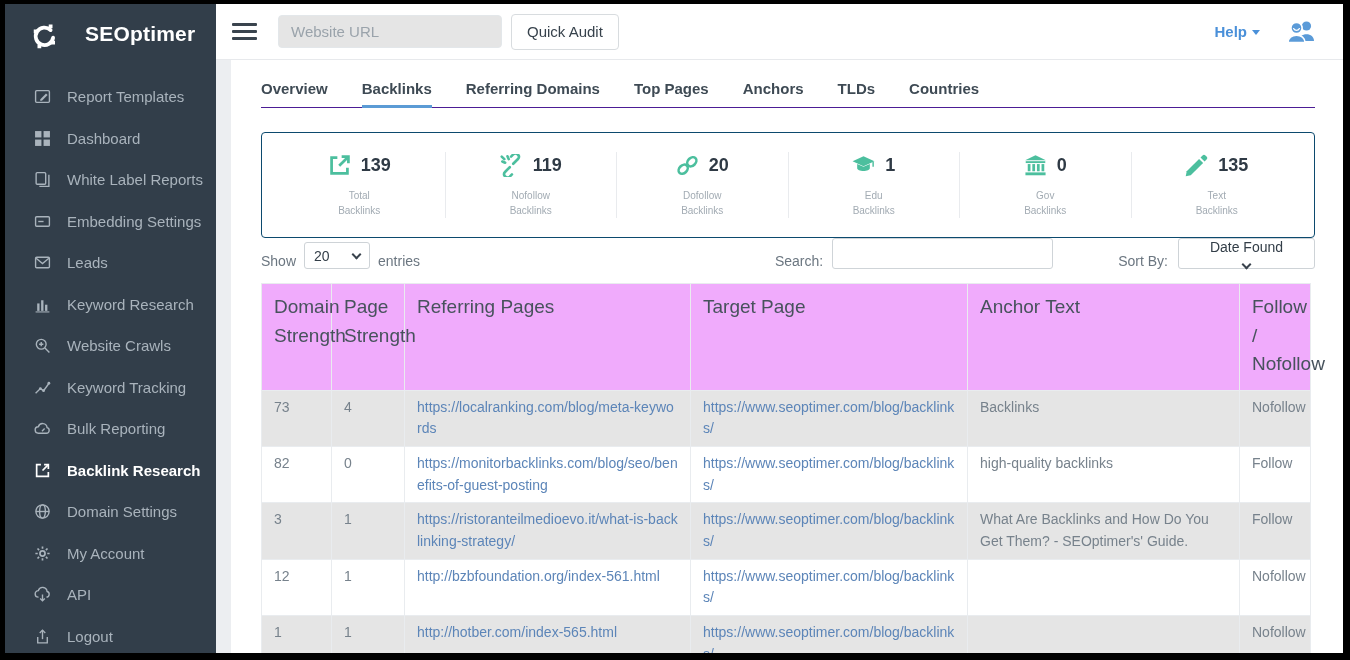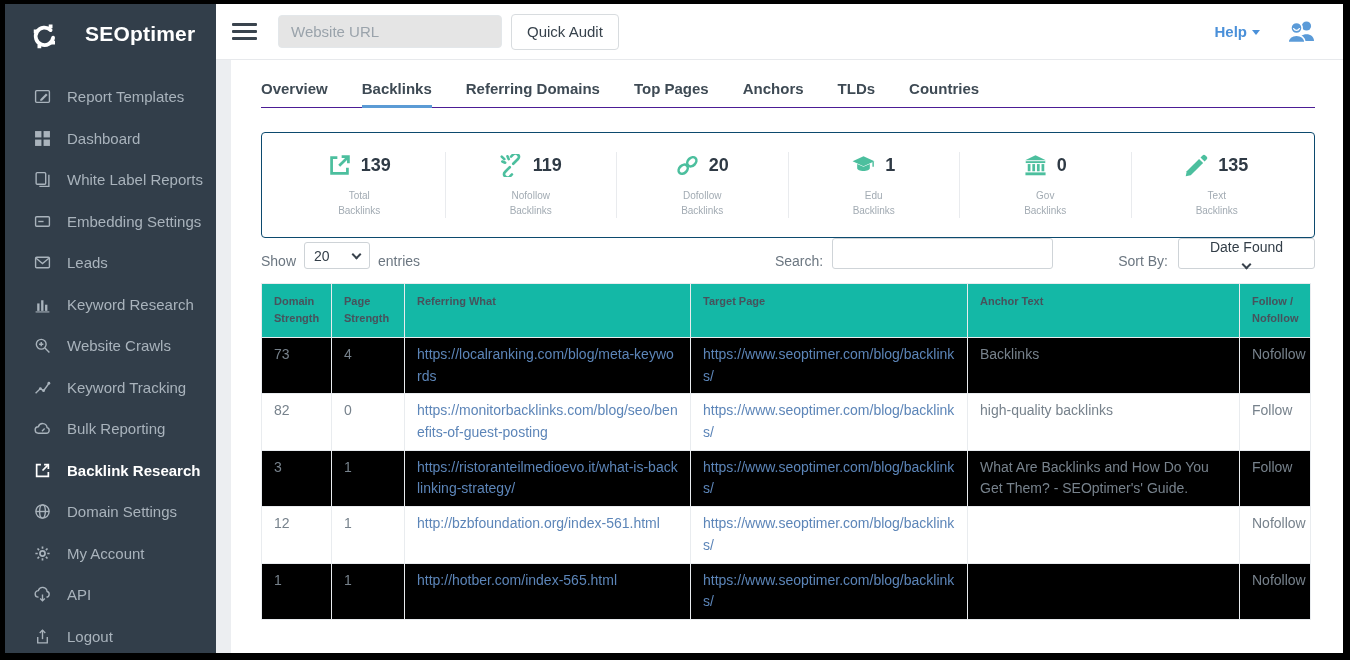--- a/index.html
+++ b/index.html
@@ -63,23 +63,23 @@
   .show-select { width:66px; height:27px; margin:0 8px; }
   .entries-label { }
   .search-label { margin-left:auto; }
   .search-input { width:221px; height:31px; border:1px solid #cfd4d8; border-radius:3px; margin-left:9px; padding:0 8px; font-size:14px; font-family:"Liberation Sans",sans-serif; }
   .sort-label { margin-left:65px; }
   .sort-select { width:137px; height:31px; margin-left:10px;flex-direction:column; }
 
   
   table.bl { margin-top:14px; border-collapse:collapse; table-layout:fixed; width:1049px; }
   .bl th, .bl td { border:1px solid #e9ecef; vertical-align:top; text-align:left; }
-  .bl th { color:#47525c; background:#14b8a6; font-weight:bold; font-size:11px; line-height:1.5; padding:9px 12px 11px; }
+  .bl th { color:#47525c; background:#f0abfc; font-weight:normal; font-size:19px; line-height:1.5; padding:9px 12px 11px; }
   .bl td { color:#77828c; font-size:14px; line-height:1.55; padding:6px 12px; }
-  .bl tbody tr.shade { background:#000000; }
+  .bl tbody tr.shade { background:#e5e5e5; }
   .bl a { color:#5c85b8; text-decoration:none; cursor:pointer; }
   .bl .urlcell a { word-break:break-all; }
 </style>
 </head>
 <body>
 
 <div class="window">
 
   <aside class="sidebar">
     <div class="logo">
@@ -385,21 +385,21 @@
               <col style="width:73px">
               <col style="width:286px">
               <col style="width:277px">
               <col style="width:272px">
               <col style="width:71px">
             </colgroup>
           <thead>
             <tr>
               <th>Domain Strength</th>
               <th>Page Strength</th>
-              <th>Referring What</th>
+              <th>Referring Pages</th>
               <th>Target Page</th>
               <th>Anchor Text</th>
               <th>Follow / Nofollow</th>
             </tr>
           </thead>
           <tbody>
             <tr class="shade">
               <td>73</td>
               <td>4</td>
               <td class="urlcell"><a>https://localranking.com/blog/meta-keywords</a></td>

